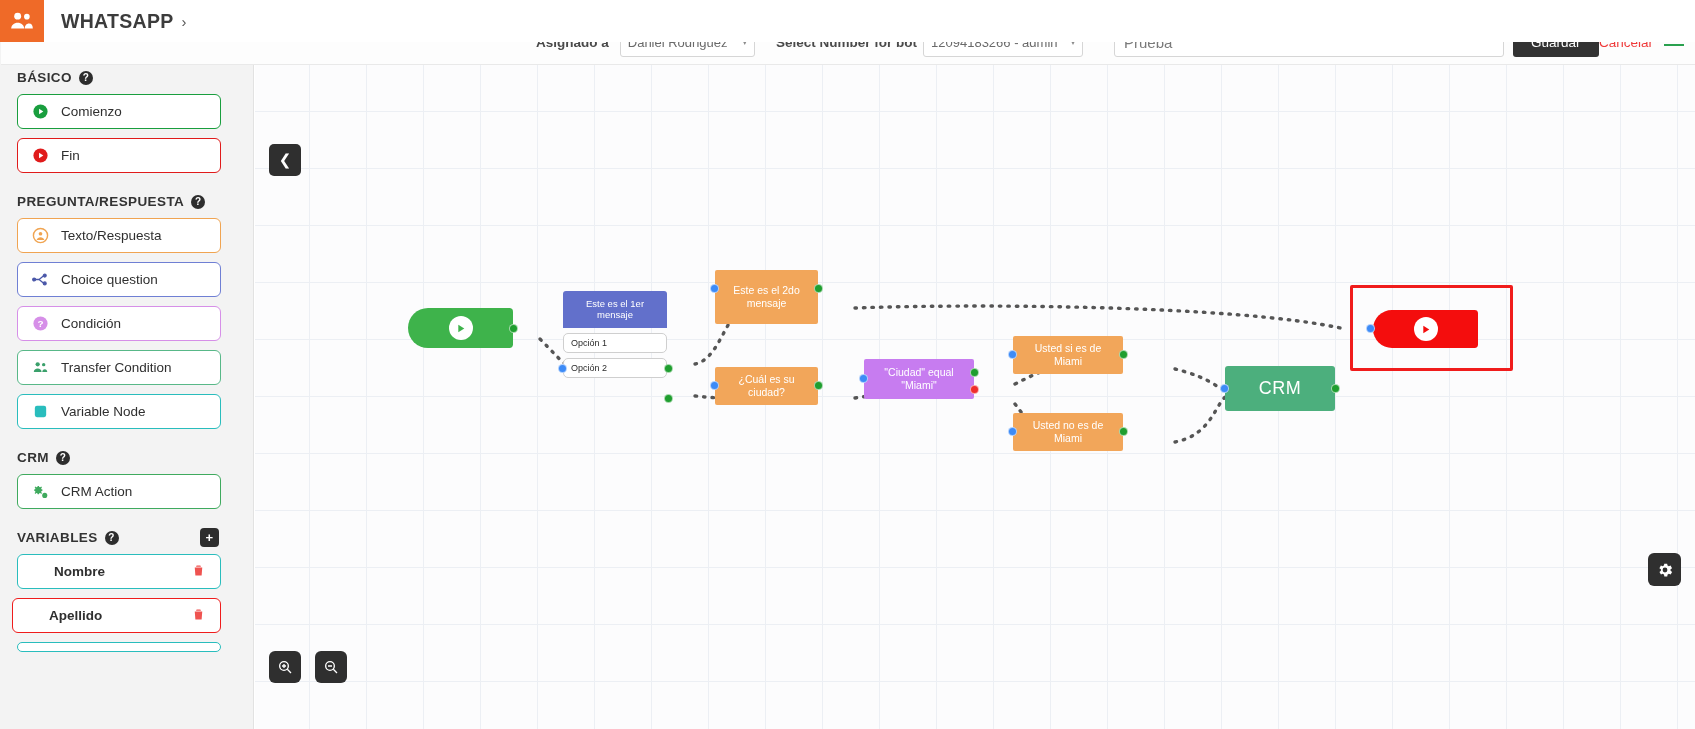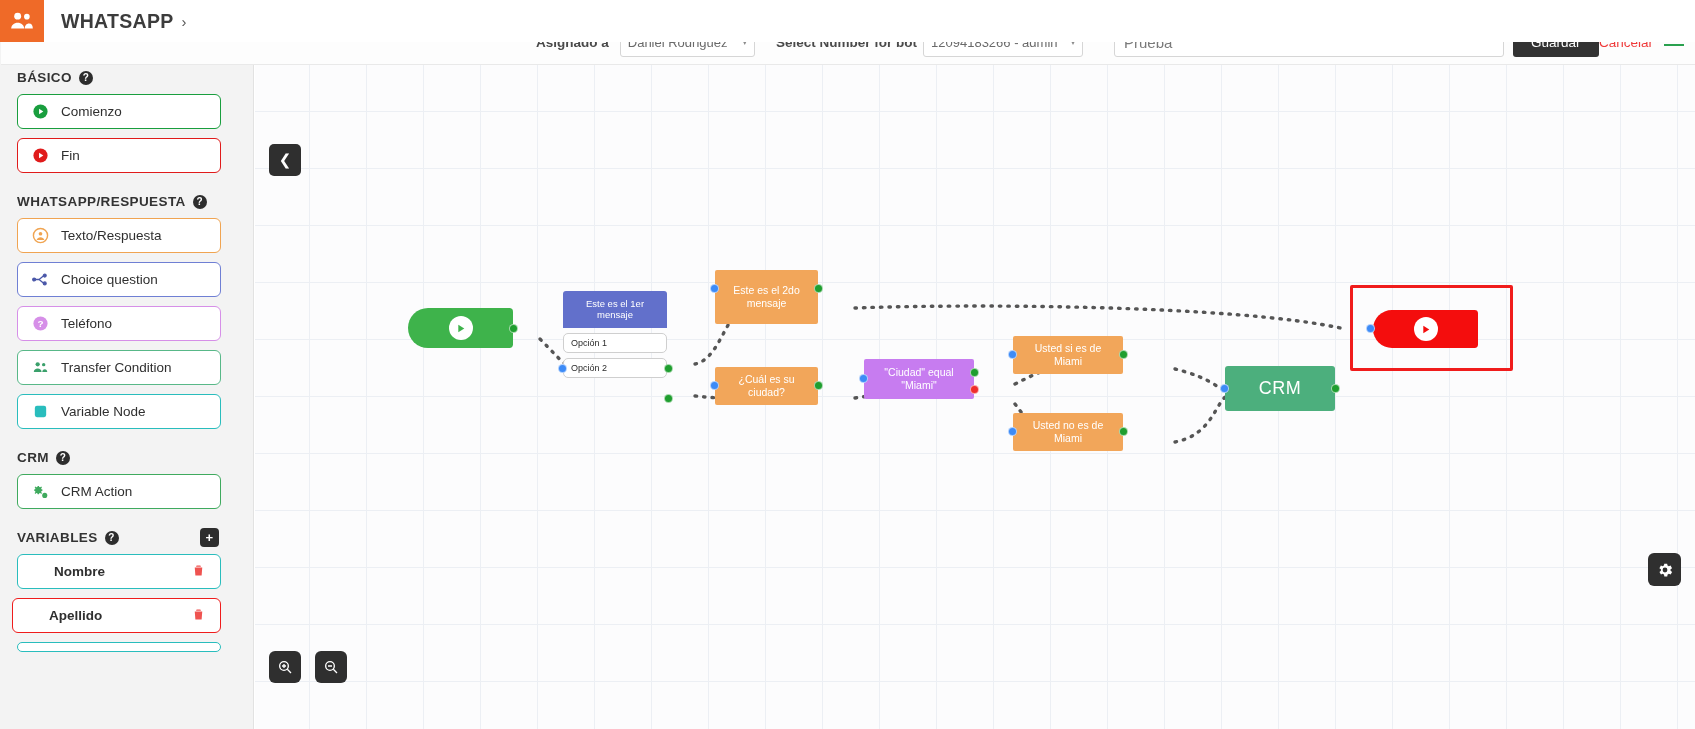--- a/index.html
+++ b/index.html
@@ -252,21 +252,21 @@
       <span class="ico">
         <svg viewBox="0 0 24 24">
             <circle cx="12" cy="12" r="10" fill="#e01b1b"></circle>
             <path d="M10 8l6 4-6 4z" fill="#fff"></path>
           </svg>
       </span>
       <span>Fin</span>
     </div>
 
     <div class="sec-head">
-      <span>WHATSAPP/RESPUESTA</span>
+      <span>PREGUNTA/RESPUESTA</span>
       <span class="q-badge">?</span>
     </div>
     <div class="node-btn" style="border-color:#f0a451;">
       <span class="ico">
         <svg viewBox="0 0 24 24">
             <circle cx="12" cy="12" r="10" fill="none" stroke="#f0a451" stroke-width="2"></circle>
             <circle cx="12" cy="9.5" r="2.6" fill="#f0a451"></circle>
             <path d="M6.5 18.5c1-3 3-4.2 5.5-4.2s4.5 1.2 5.5 4.2z" fill="#f0a451"></path>
           </svg>
       </span>
@@ -283,21 +283,21 @@
       </span>
       <span>Choice question</span>
     </div>
     <div class="node-btn" style="border-color:#d68fe8;">
       <span class="ico">
         <svg viewBox="0 0 24 24">
             <circle cx="12" cy="12" r="10" fill="#d68fe8"></circle>
             <text x="12" y="17" font-size="14" font-weight="bold" fill="#fff" text-anchor="middle" font-family="Liberation Sans">?</text>
           </svg>
       </span>
-      <span>Teléfono</span>
+      <span>Condición</span>
     </div>
     <div class="node-btn" style="border-color:#58b888;">
       <span class="ico">
         <svg viewBox="0 0 24 24" fill="#3aa06b">
             <circle cx="8" cy="7.5" r="3"></circle>
             <circle cx="16.5" cy="8" r="2.4"></circle>
             <path d="M2.5 18.5c0-3 2.5-5 5.5-5s5.5 2 5.5 5z"></path>
             <path d="M14.5 18.5c0-2.4 1.4-4.2 3.6-4.2 2 0 3.4 1.7 3.4 4.2z"></path>
           </svg>
       </span>

